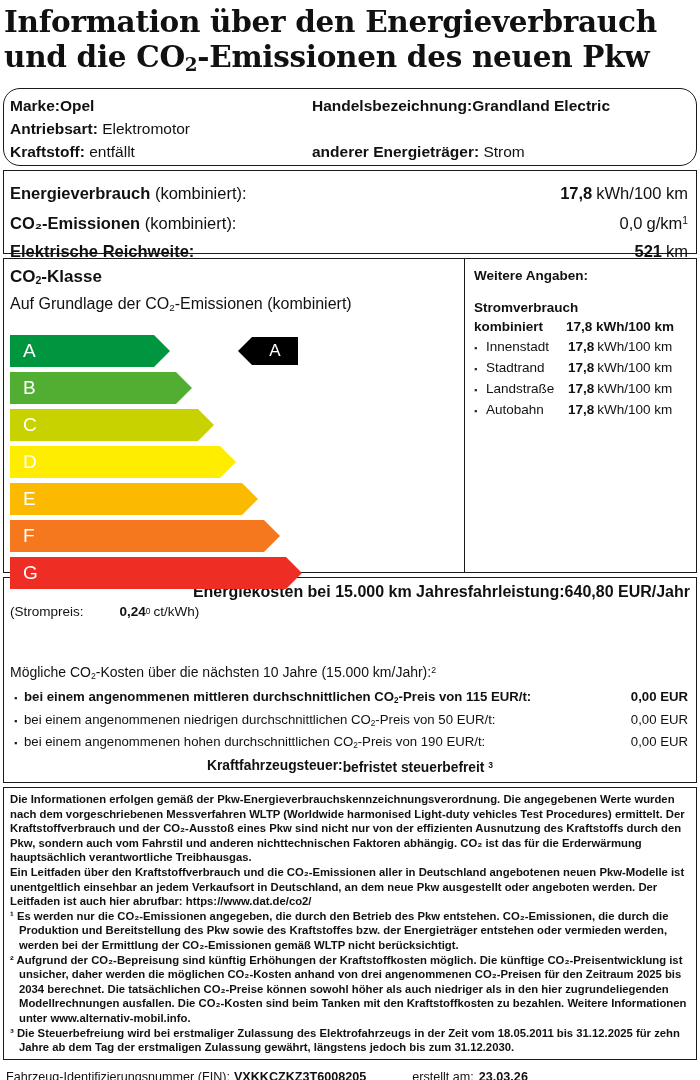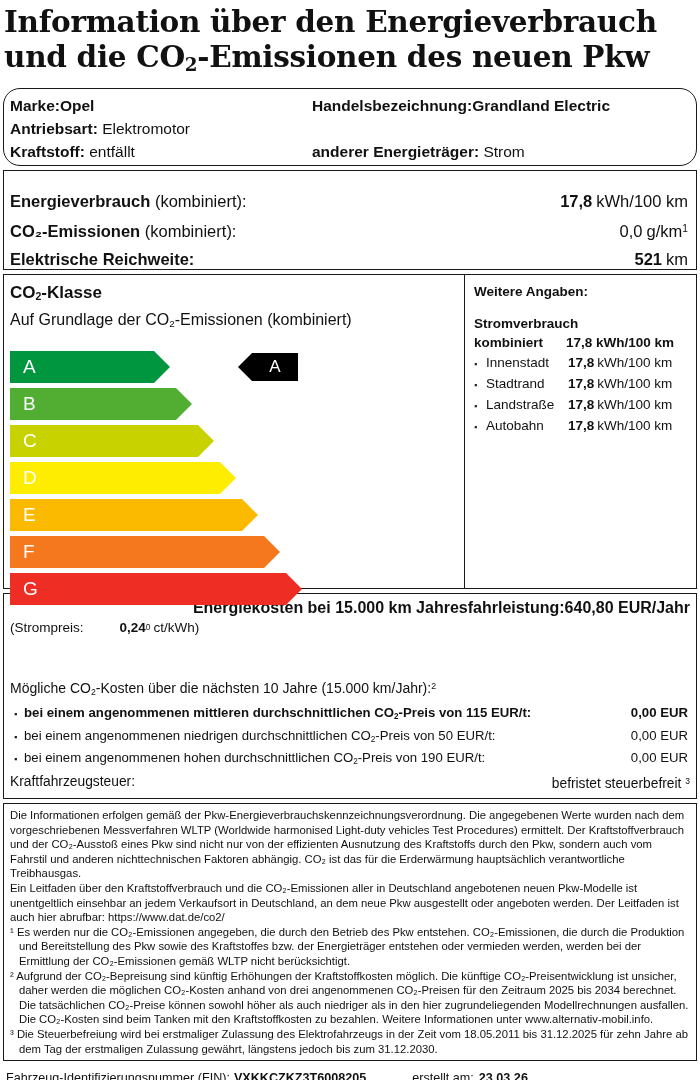--- a/index.html
+++ b/index.html
@@ -57,22 +57,22 @@
     white-space: nowrap;
     overflow: hidden;
   }
   .veh-left { width: 302px; flex: 0 0 302px; overflow: hidden; }
   .veh-right { flex: 1; overflow: hidden; }
   .b { font-weight: bold; }
   .n { font-weight: normal; }
 
   
   .cons {
-    padding: 16px 8px 5px 6px;
-    height: 100px;
+    padding: 8px 8px 5px 6px;
+    height: 84px;
   }
   .cons-row {
     display: flex;
     align-items: baseline;
     justify-content: space-between;
     font-size: 16.5px;
     line-height: 28px;
     white-space: nowrap;
   }
   .cons-val { font-weight: bold; }
@@ -215,30 +215,31 @@
     line-height: 19px;
     white-space: nowrap;
   }
   .co2c-item.bold { font-weight: bold; }
   .co2c-bullet { flex: 0 0 14px; font-size: 9px; padding-left: 4px; }
   .co2c-txt { flex: 1; }
   .co2c-amt { text-align: right; padding-right: 2px; }
   .co2c-item.bold .co2c-amt { font-weight: bold; }
   .tax-row {
     display: flex;
-    justify-content: space-between;
+    justify-content: center;
     font-size: 13.8px;
-    font-weight: normal;
+    font-weight: bold;
     line-height: 21px;
     white-space: nowrap;
   }
 
   
   .fine {
     padding: 4px 7px 4px 6px;
+    font-weight: bold;
   }
   .fine p {
     font-size: 11.3px;
     line-height: 14.6px;
     text-align: left;
     margin: 0;
   }
   .fine .hang {
     padding-left: 9px;
     text-indent: -9px;

